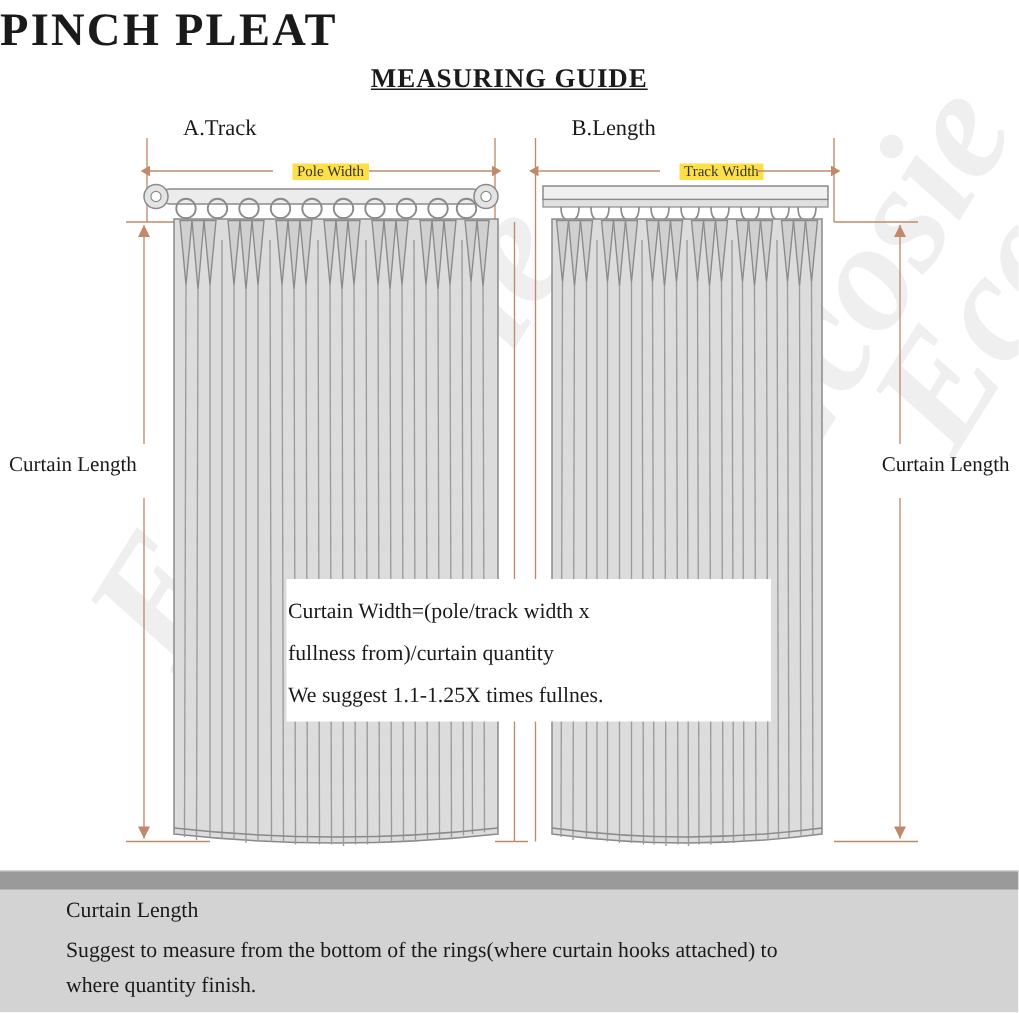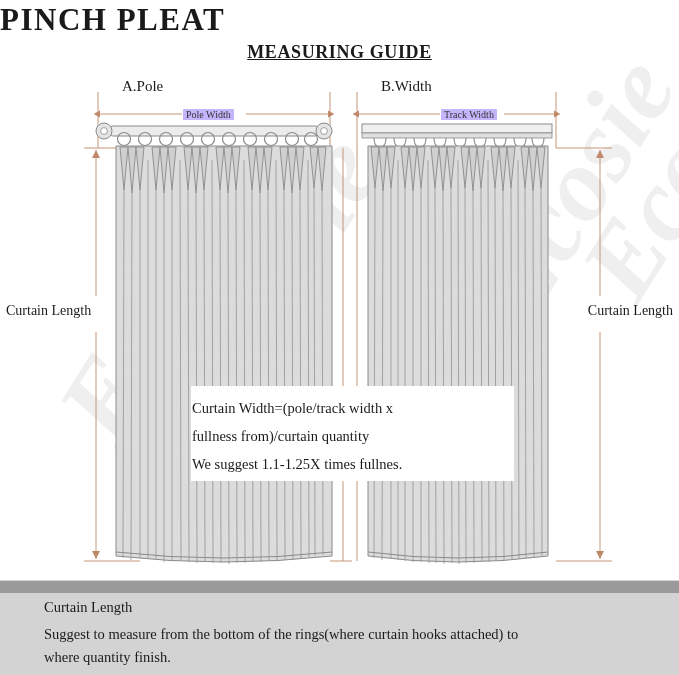--- a/index.html
+++ b/index.html
@@ -60,22 +60,23 @@
     top: 78px;
   }
   .panel-label.a { left: 122px; }
   .panel-label.b { left: 381px; }
 
   
   .dim-label {
     position: absolute;
     font-size: 10px;
     color: #333;
-    background: #c4b5fd;
+    background: #fde047;
     padding: 0 3px;
+    margin-left: 12px;
   }
   .dim-pole  { left: 183px; top: 109px; }
   .dim-track { left: 441px; top: 109px; }
 
   .side-label {
     position: absolute;
     font-size: 14px;
     color: #1a1a1a;
   }
   .side-left  { left: 6px;   top: 303px; }
@@ -132,22 +133,22 @@
 <div id="page">
 
   <div class="watermark wm1">Ecosie</div>
   <div class="watermark wm2">Ecosie</div>
   <div class="watermark wm3">Ecosie</div>
   <div class="watermark wm4">Ecosie</div>
 
   <div class="title">PINCH PLEAT</div>
   <div class="subtitle">MEASURING GUIDE</div>
 
-  <div class="panel-label a">A.Pole</div>
-  <div class="panel-label b">B.Width</div>
+  <div class="panel-label a">A.Track</div>
+  <div class="panel-label b">B.Length</div>
 
   <div class="dim-label dim-pole">Pole Width</div>
   <div class="dim-label dim-track">Track Width</div>
 
   <div class="side-label side-left">Curtain Length</div>
   <div class="side-label side-right">Curtain Length</div>
 
   <svg class="diagram" viewBox="0 0 679 675">
     <defs>
 

